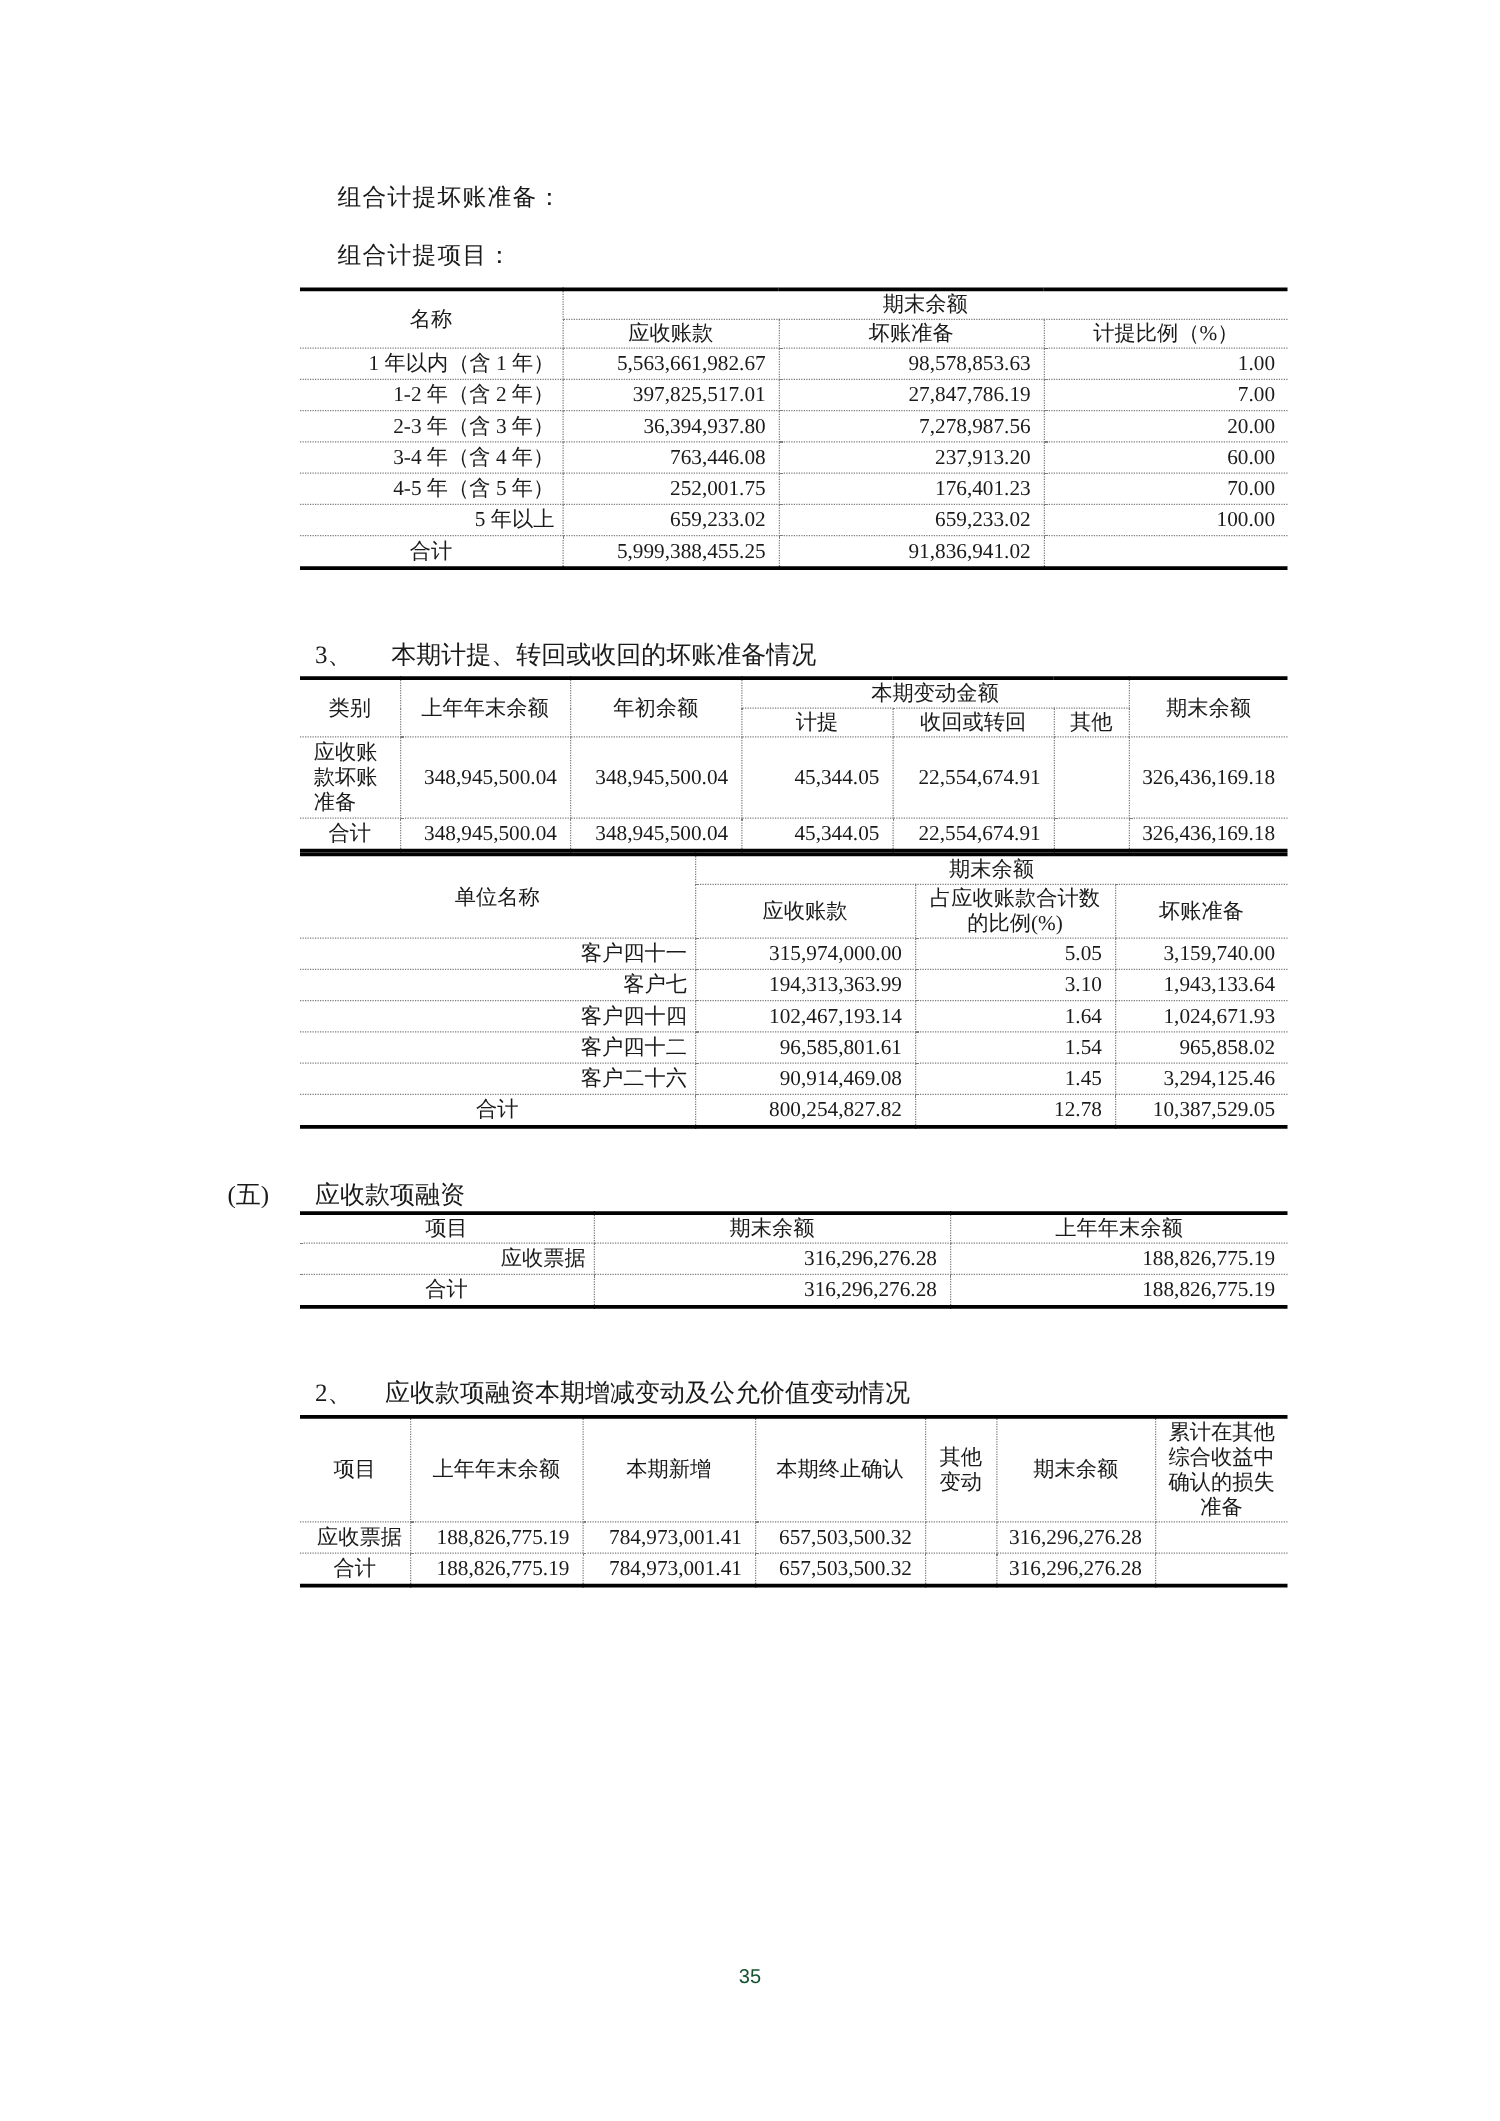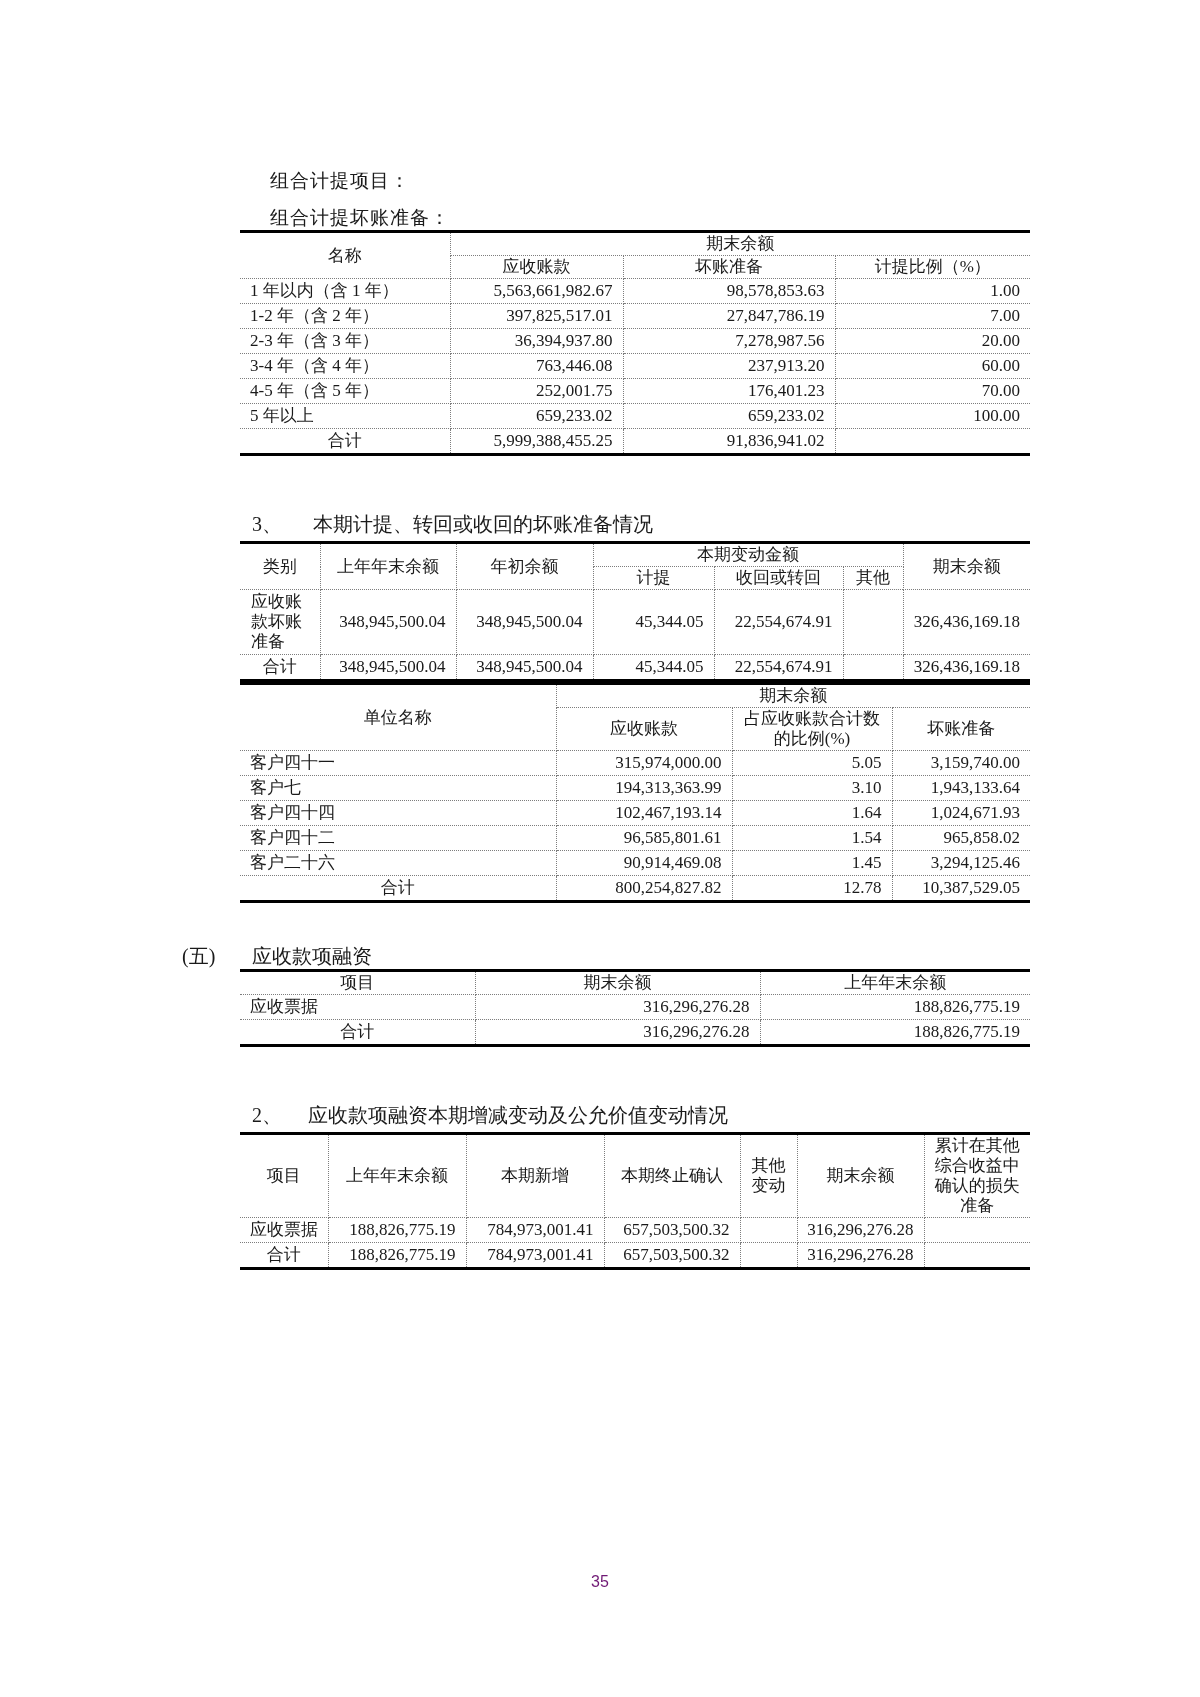--- a/index.html
+++ b/index.html
@@ -29,39 +29,39 @@
     border-left:hidden; border-right:hidden;
     font-size:17px;
   }
   .t th, .t td {
     border:1px dotted #7d7d7d;
     font-weight:normal; vertical-align:middle;
     padding:2px 6px; line-height:20px;
     overflow:hidden;
   }
   .t th { text-align:center; padding:1px 6px; }
-  .t td.lft { text-align:left; padding-left:10px; }
+  .t td.lft { text-align:right; padding-left:10px; }
   .t td.ctr { text-align:center; }
   .t td.num { text-align:right; padding-right:10px; }
   .t td.cat { text-align:left; padding:2px 11px; }
   .t td.blank { }
 
   .page-number {
     position:absolute; top:1573px; left:0; width:100%;
     text-align:center; font-size:16px;
-    font-family:"Liberation Sans","DejaVu Sans",sans-serif; color:#701a75;
+    font-family:"Liberation Sans","DejaVu Sans",sans-serif; color:#14532d;
   }
 </style>
 </head>
 <body>
 
 <div class="page">
 
+  <div class="intro-line">组合计提坏账准备：</div>
   <div class="intro-line l2">组合计提项目：</div>
-  <div class="intro-line">组合计提坏账准备：</div>
 
   <table class="t">
     <colgroup>
         <col style="width:210px">
         <col style="width:173px">
         <col style="width:212px">
         <col style="width:195px">
       </colgroup>
     <tbody>
       <tr>

